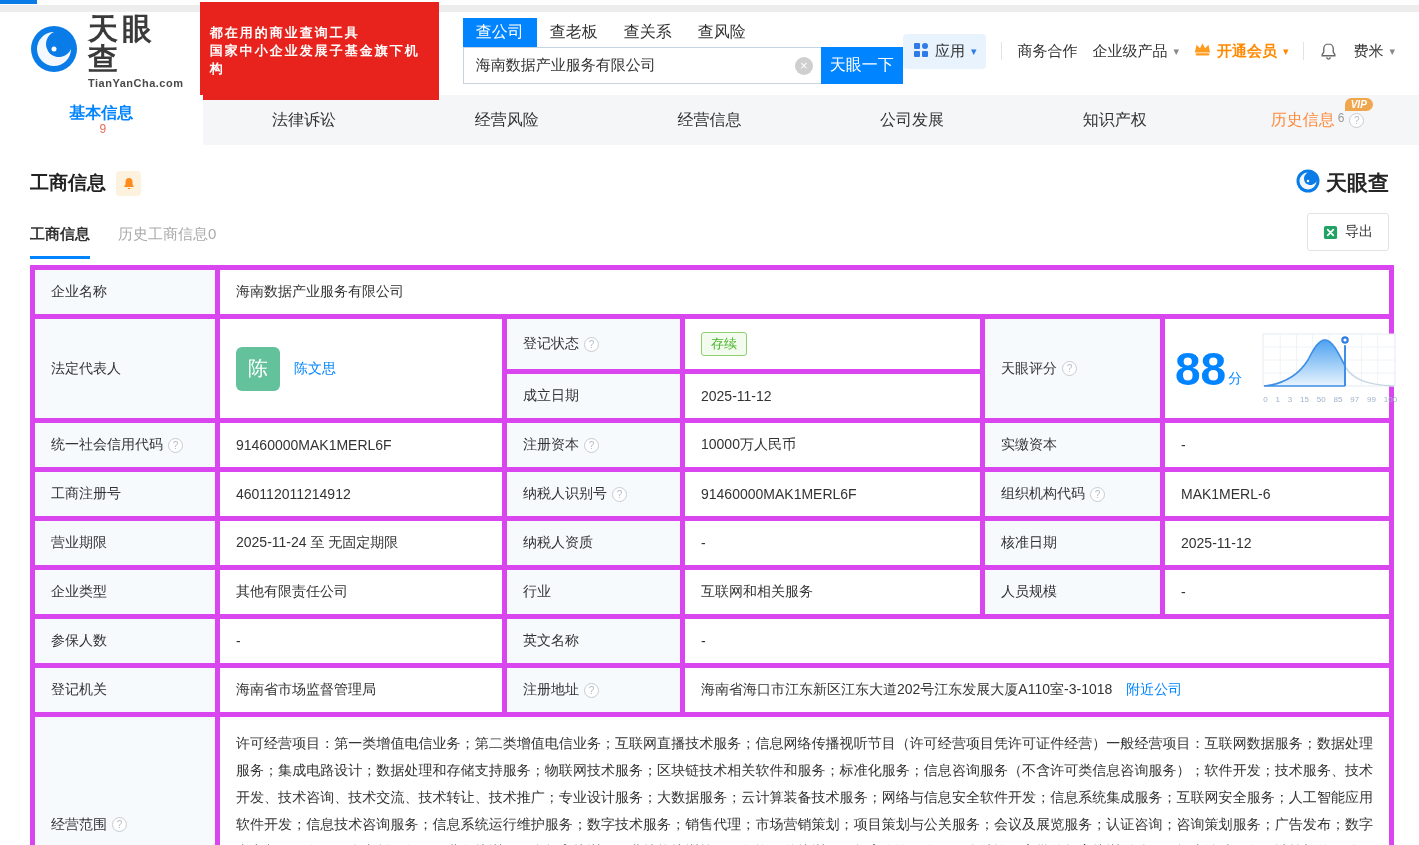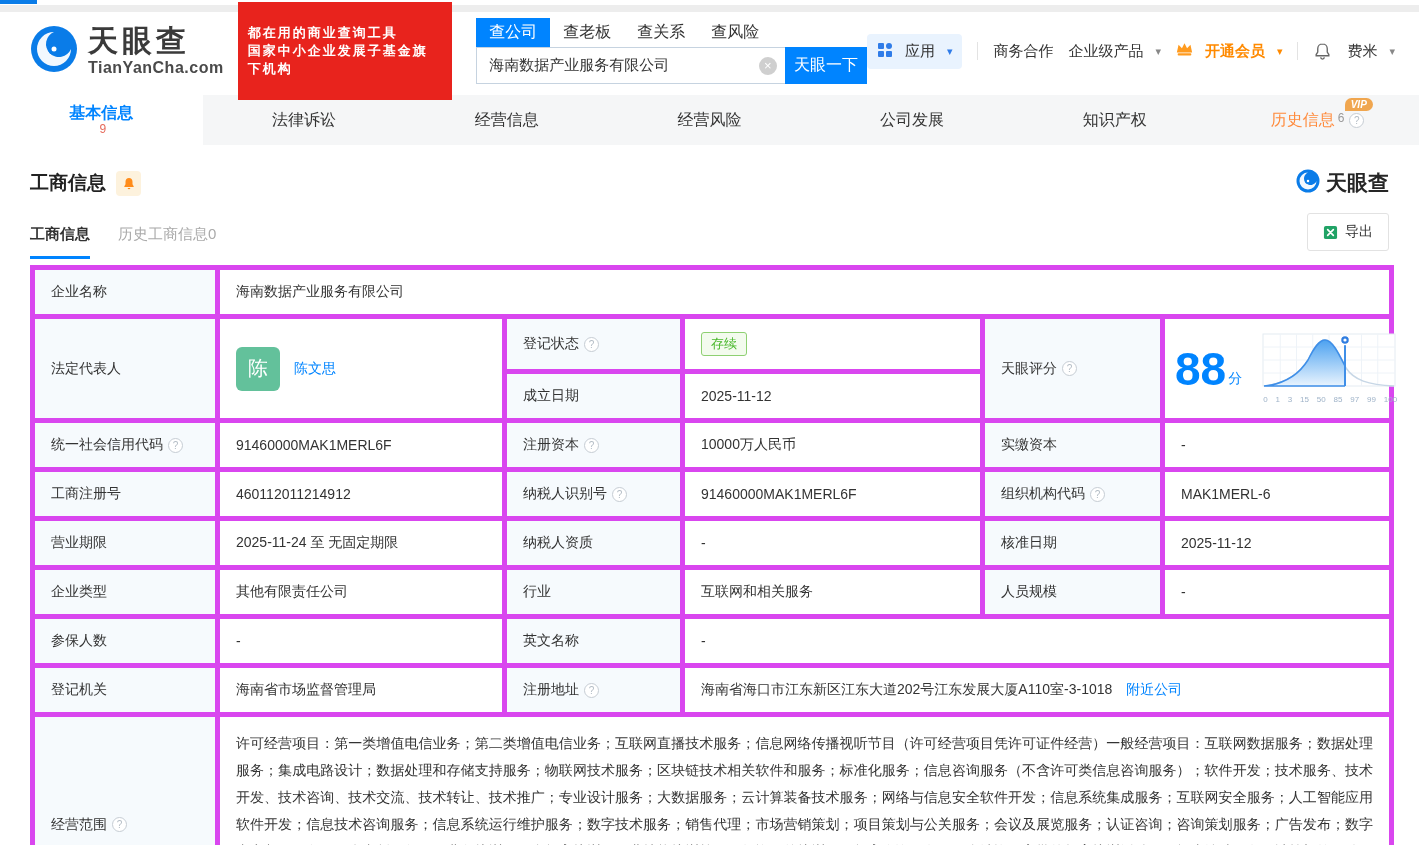--- a/index.html
+++ b/index.html
@@ -11,39 +11,39 @@
   }
   .artifact-bar { position: absolute; top: 0; left: 0; width: 37px; height: 4px; background: #0a7ce8; }
   .top-white { height: 5px; background: #fff; }
   .top-gray { height: 7px; background: #ededed; }
 
   
   .site-header { height: 78px; display: flex; align-items: center; padding: 0 24px 0 30px; background: #fff; }
   .logo { display: flex; align-items: center; gap: 10px; cursor: pointer; }
   .logo-text { display: flex; flex-direction: column; line-height: 1; }
   .logo-cn { font-size: 30px; font-weight: bold; color: #3a3a3a; letter-spacing: 4px; }
-  .logo-en { font-size: 16px; color: #4a4a4a; font-weight: bold; margin-top: 4px; letter-spacing: .5px; }
+  .logo-en { font-size: 11px; color: #4a4a4a; font-weight: bold; margin-top: 4px; letter-spacing: .5px; }
   .slogan { margin-left: 14px; background: #e8231d; color: #fff; padding: 22px 10px; font-size: 13px;
             font-weight: bold; line-height: 18px; letter-spacing: 2px; text-align: left; }
   .search { margin-left: 24px; width: 452px; }
   .search-tabs { display: flex; font-size: 16px; }
   .search-tab { padding: 4px 13px; cursor: pointer; color: #333; }
   .search-tab.active { background: #0084ff; color: #fff; }
   .search-box { display: flex; height: 37px; }
   .search-input-wrap { flex: 1; border: 1px solid #c6d3e0; border-right: none; display: flex; align-items: center; padding: 0 8px 0 10px; }
   .search-input { border: none; outline: none; flex: 1; font-size: 15px; color: #333; font-family: inherit; background: transparent; }
   .clear-btn { width: 18px; height: 18px; border-radius: 50%; background: #cfcfcf; color: #fff; font-size: 13px;
                display: flex; align-items: center; justify-content: center; cursor: pointer; flex: 0 0 auto; }
   .search-btn { width: 82px; background: #0084ff; color: #fff; font-size: 16px; border: none; cursor: pointer;
                 display: flex; align-items: center; justify-content: center; font-family: inherit; }
   .hnav { margin-left: auto; display: flex; align-items: center; gap: 15px; font-size: 15px; color: #333; white-space: nowrap; }
   .apps-chip { display: flex; align-items: center; gap: 7px; background: #e9f3fe; padding: 8px 10px; border-radius: 4px; cursor: pointer; }
   .caret { font-size: 11px; color: #888; }
   .caret.blue { color: #2f7ce8; } .caret.orange { color: #ff8a00; }
-  .hnav-item { cursor: pointer; display: flex; align-items: center; gap: 12px; }
+  .hnav-item { cursor: pointer; display: flex; align-items: center; gap: 6px; }
   .vip-link { color: #ff8a00; font-weight: bold; }
   .sep { width: 1px; height: 18px; background: #e3e3e3; }
 
   
   .page-tabs { display: flex; height: 50px; background: #f5f6f7; margin-top: 5px; }
   .page-tab { width: 202.7px; display: flex; align-items: center; justify-content: center; font-size: 16px;
               color: #333; position: relative; cursor: pointer; }
   .page-tab.active { background: #fff; color: #0084ff; font-weight: bold; flex-direction: column; }
   .tab-count { font-size: 12px; margin-left: 3px; position: relative; top: -2px; color: #e66a5b; font-weight: normal; }
   .page-tab.history { color: #ff8b3d; }
@@ -181,24 +181,24 @@
 
 <div class="page-tabs">
   <div class="page-tab active">
     <span>基本信息</span>
     <span class="tab-count">9</span>
   </div>
   <div class="page-tab">
     <span>法律诉讼</span>
   </div>
   <div class="page-tab">
+    <span>经营风险</span>
+  </div>
+  <div class="page-tab">
     <span>经营信息</span>
-  </div>
-  <div class="page-tab">
-    <span>经营风险</span>
   </div>
   <div class="page-tab">
     <span>公司发展</span>
   </div>
   <div class="page-tab">
     <span>知识产权</span>
   </div>
   <div class="page-tab history">
     <span class="vip-badge">VIP</span>
     <span>历史信息</span>

